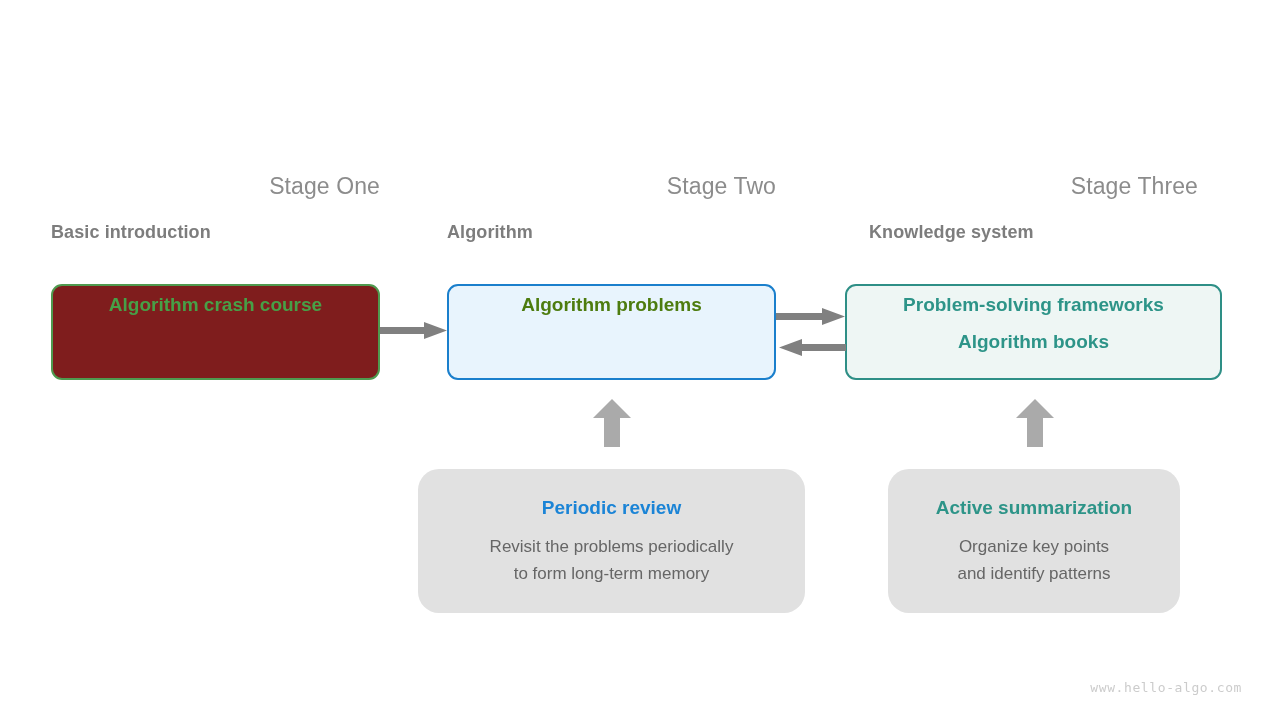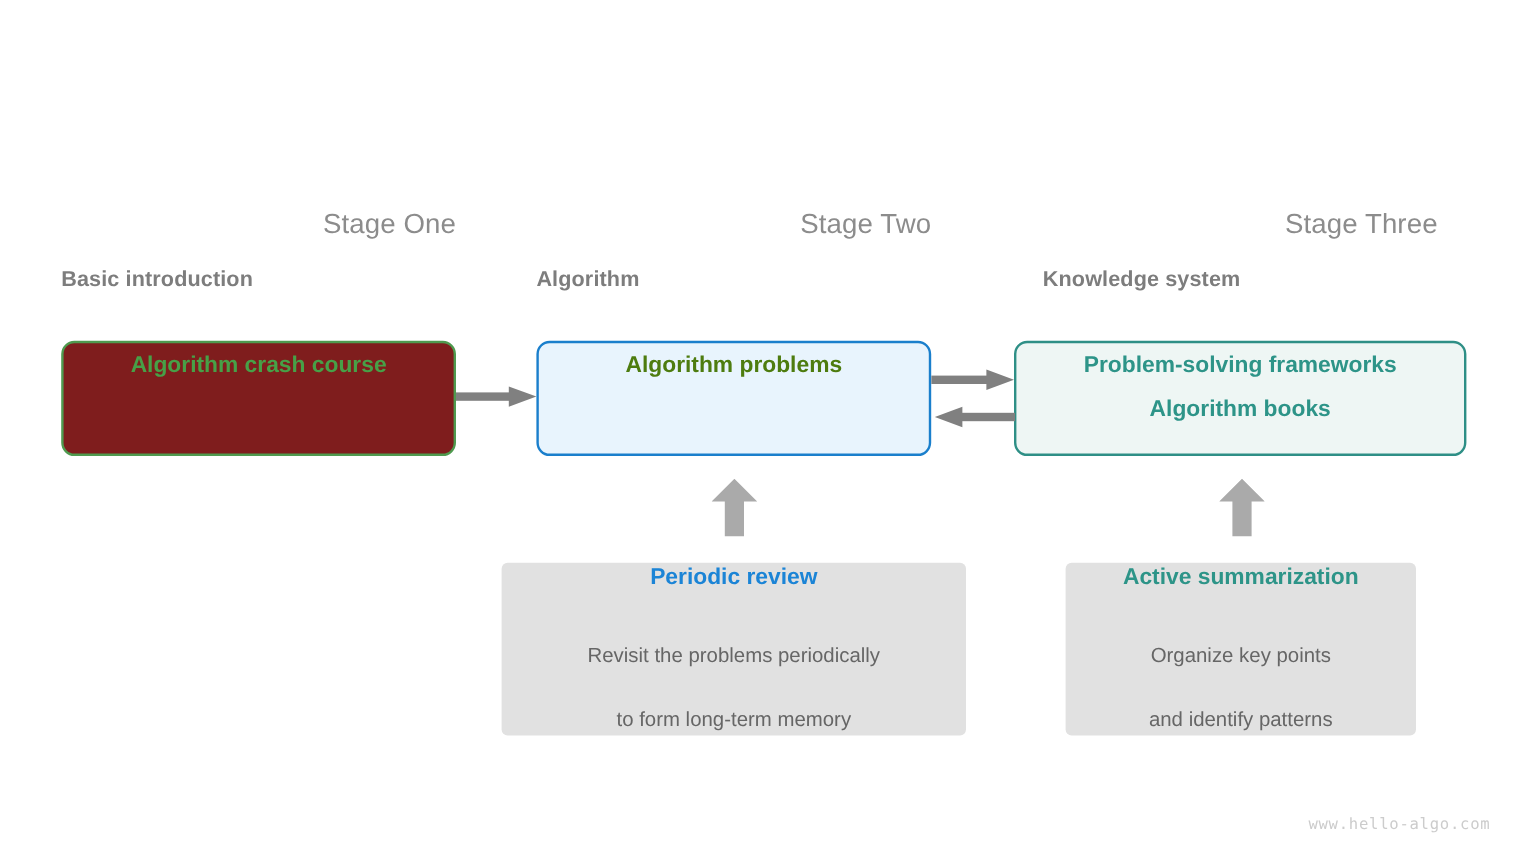--- a/index.html
+++ b/index.html
@@ -72,25 +72,25 @@
     border-color: #2e8f86;
     padding-bottom: 2px;
   }
   .box-teal .line { color: #2d9488; }
 
   
   .note-box {
     position: absolute;
     box-sizing: border-box;
     background: #e1e1e1;
-    border-radius: 5px;
+    border-radius: 21px;
     display: flex;
     flex-direction: column;
     align-items: center;
-    justify-content: space-between;
+    justify-content: center;
   }
   .note-title {
     font-size: 19px;
     font-weight: 700;
     line-height: 26px;
     white-space: nowrap;
     margin-bottom: 12px;
   }
   .note-title.blue { color: #1b84d6; }
   .note-title.teal { color: #2d9488; }

